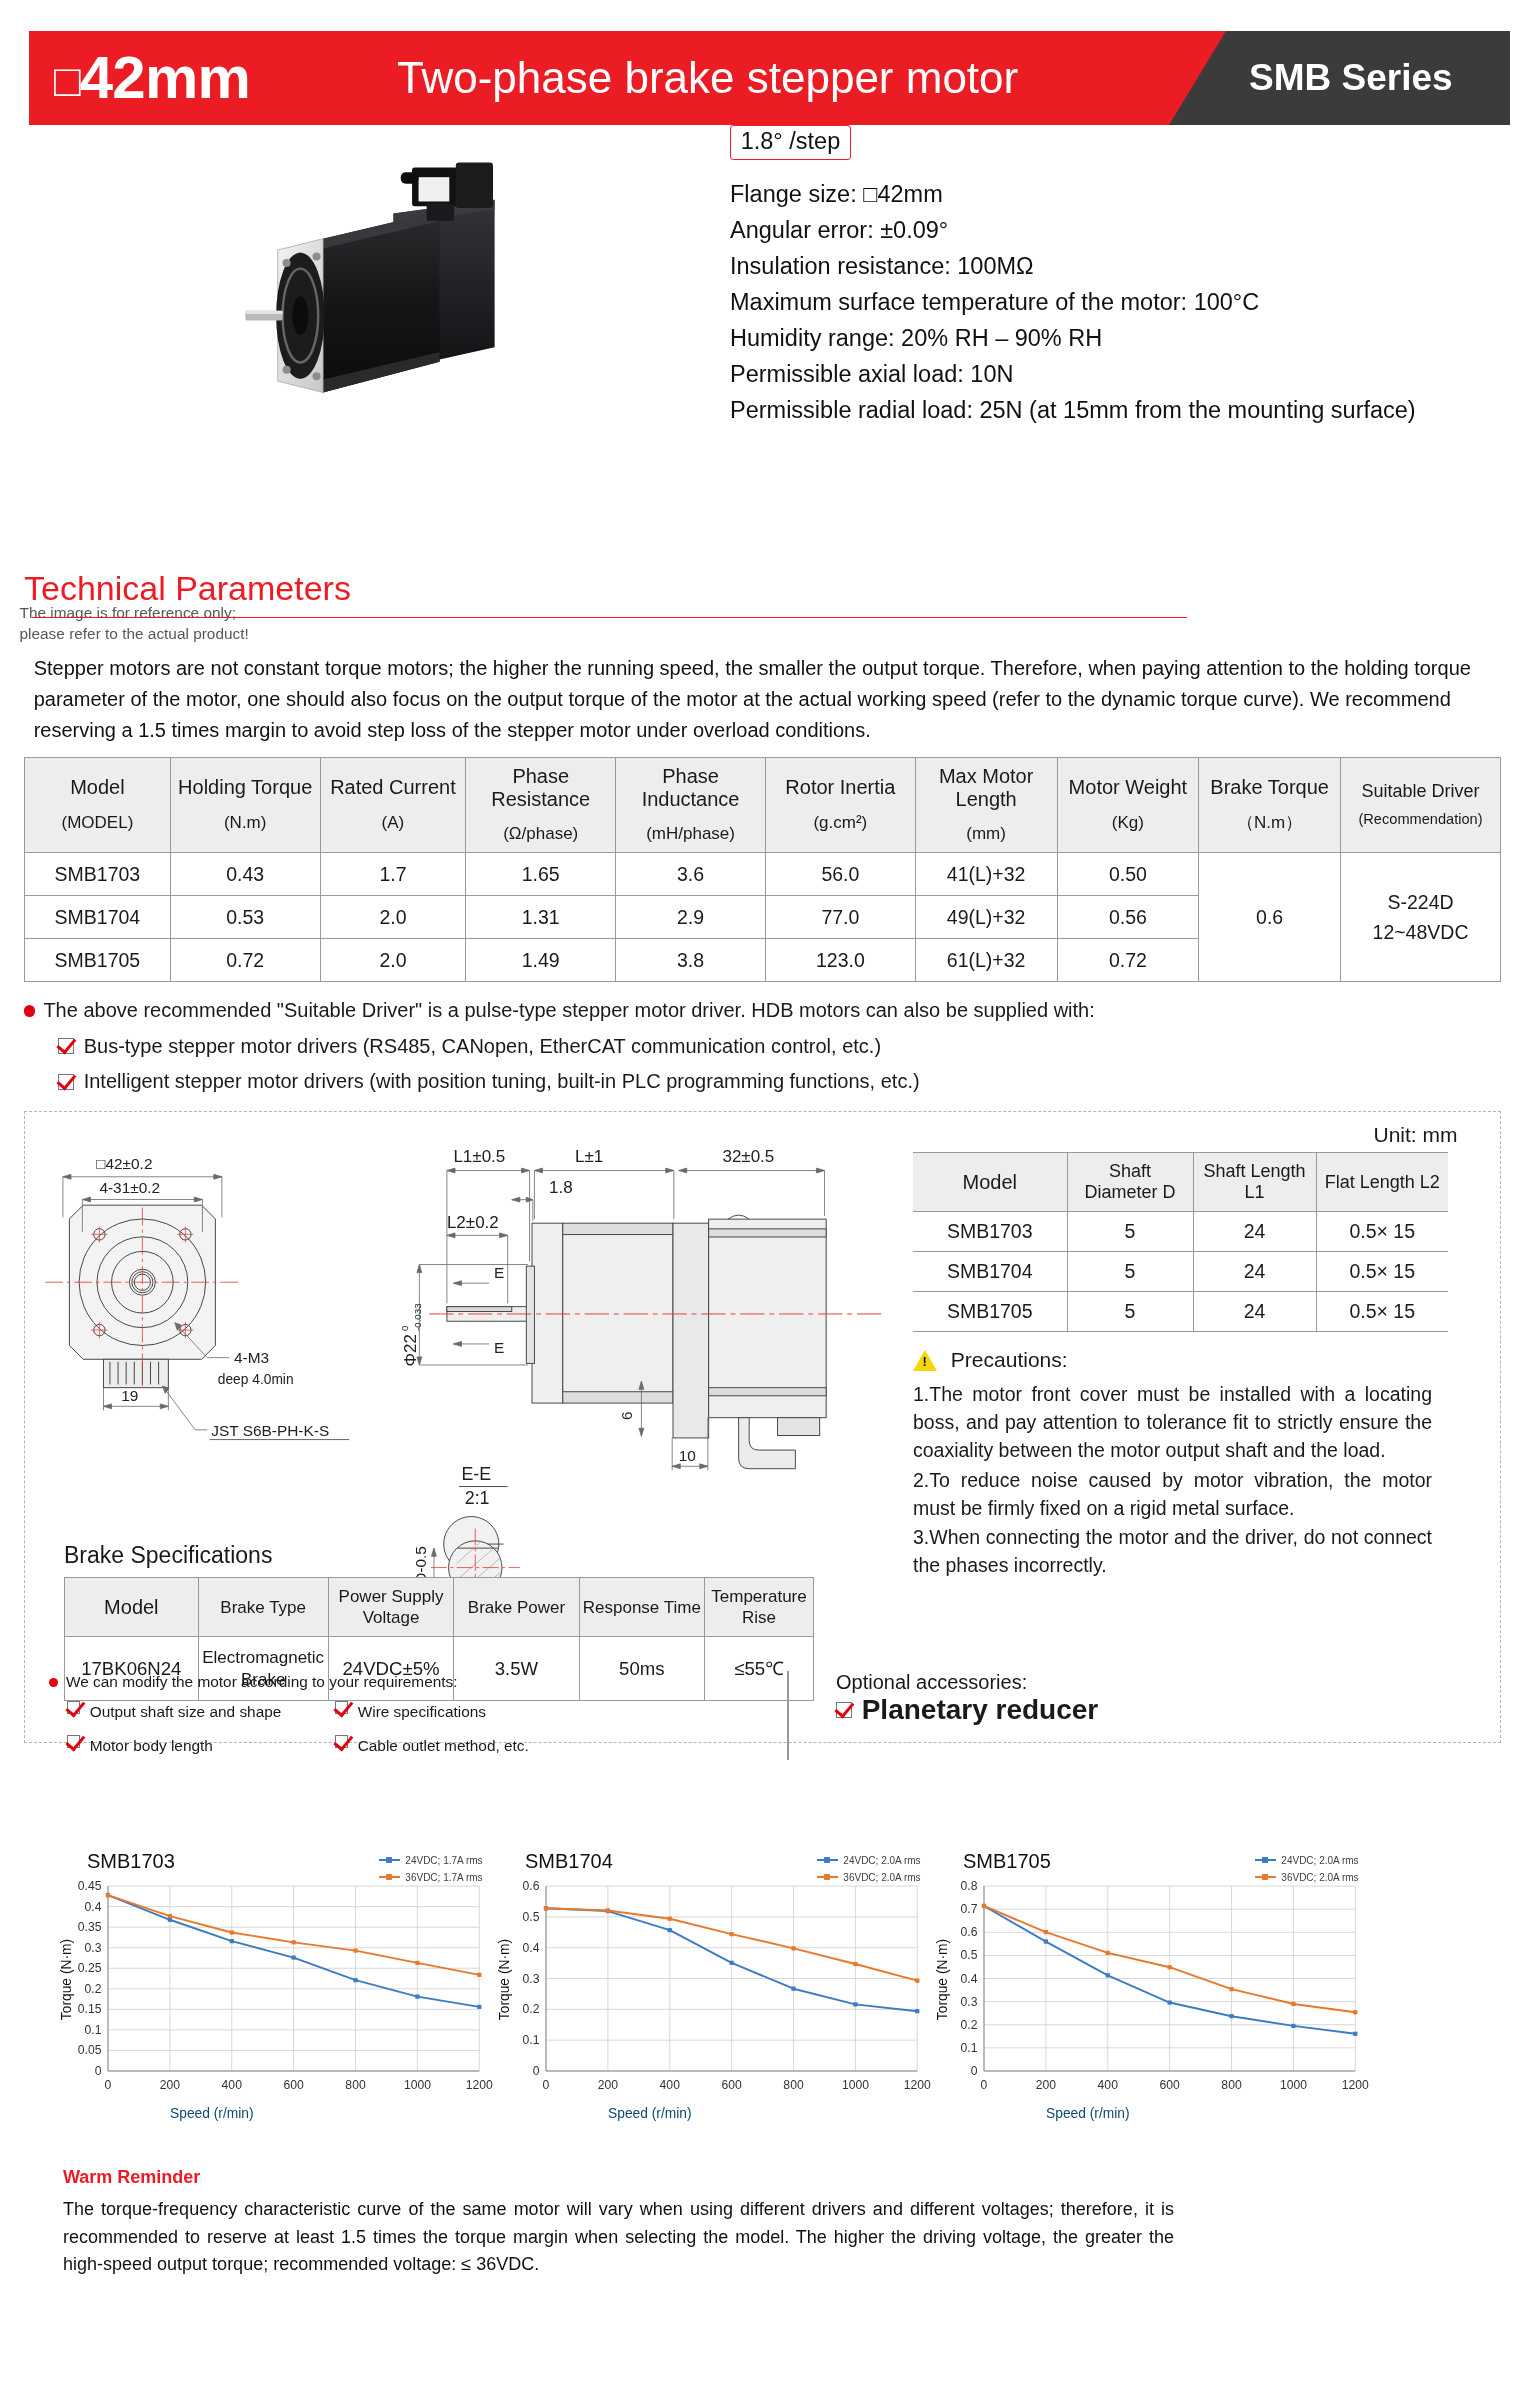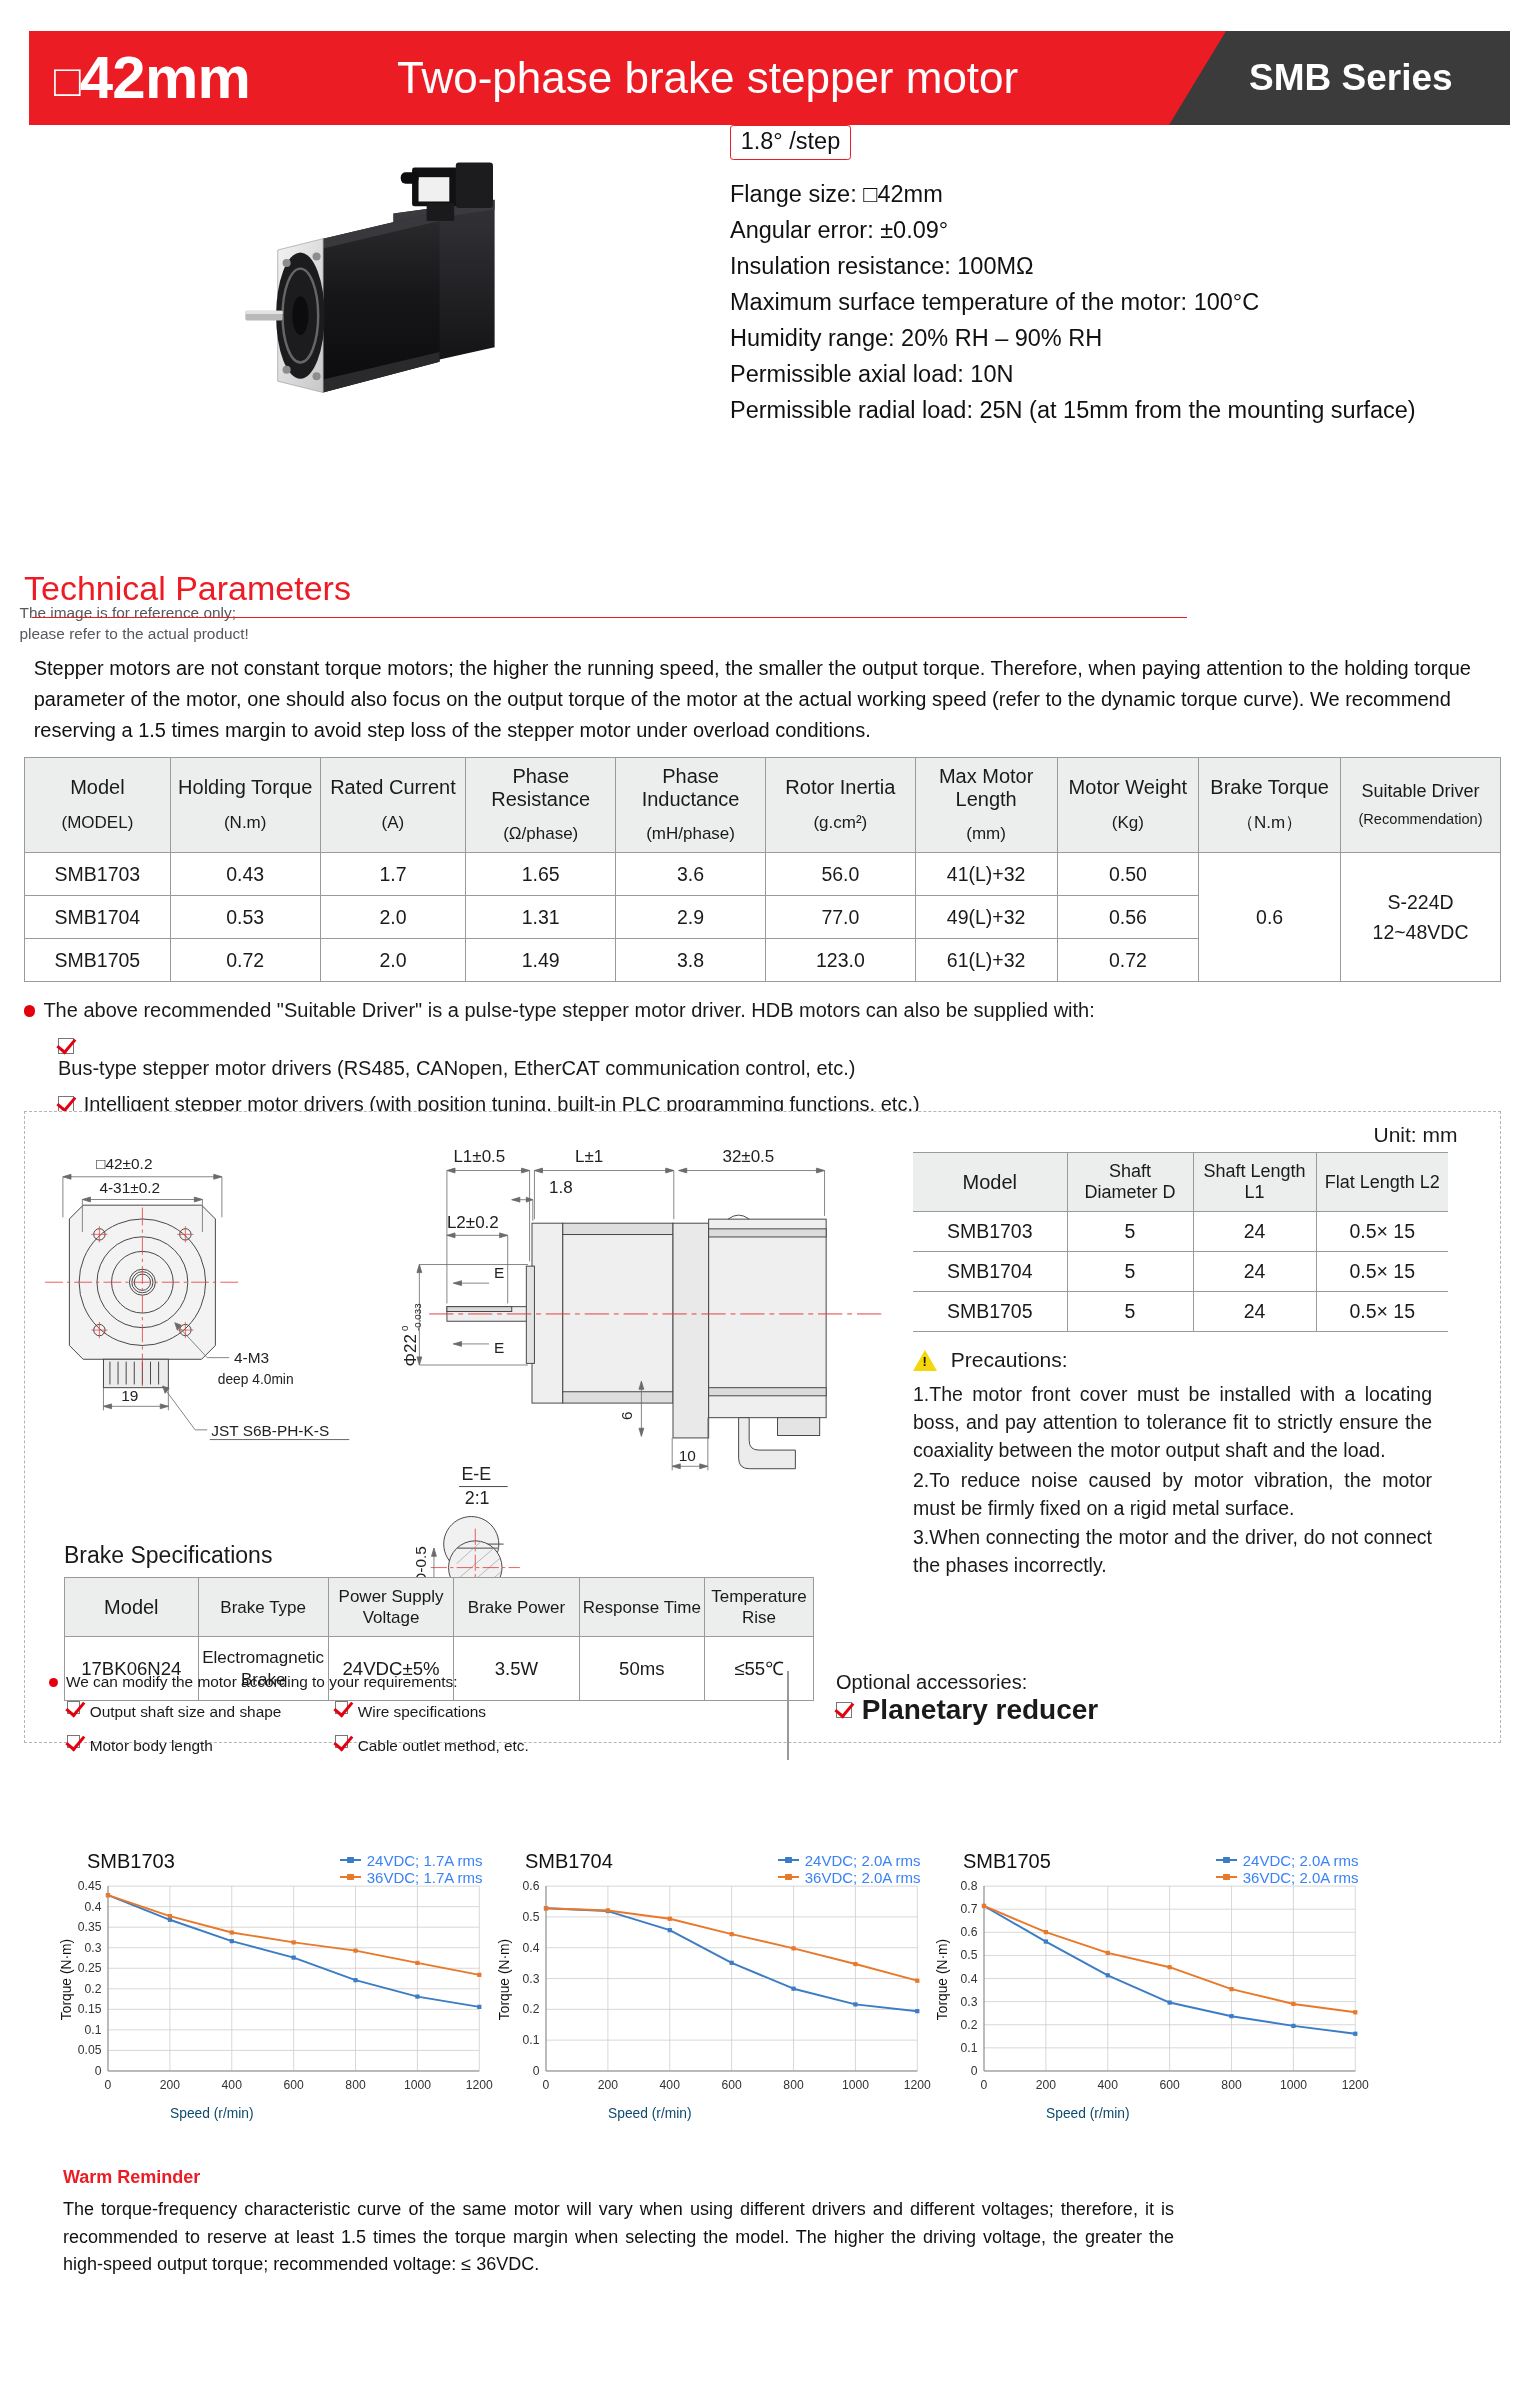--- a/index.html
+++ b/index.html
@@ -115,21 +115,21 @@
 
   .warn-tri { display:inline-block; width:0; height:0; position:relative;
     border-left:12px solid transparent; border-right:12px solid transparent;
     border-bottom:21px solid #f5d60a; vertical-align:-4px; }
   .warn-tri::after { content:"!"; position:absolute; left:-2.4px; top:4.9px;
     font-size:13px; font-weight:bold; color:#111; line-height:14.6px; }
 
   
   .chart-block { position:relative; width:438px; height:268px; }
   .chart-title { position:absolute; left:31px; top:0; font-size:20px; color:#111; }
-  .legend { position:absolute; right:11.4px; top:1.6px; font-size:15px; line-height:17px; color:#3b82f6; }
+  .legend { position:absolute; right:11.4px; top:1.6px; font-size:10px; line-height:17px; color:#404040; }
   .legend .row { display:flex; align-items:center; white-space:nowrap; }
   .legend .swatch { width:21px; height:2.4px; margin-right:5.7px; position:relative; }
   .legend .swatch::after {
     content:""; position:absolute; left:7.3px; top:-2.4px; width:6.5px; height:6.5px;
     background:inherit; border-radius:0.8px;
   }
   .chart-svg { position:absolute; left:0; top:27.6px; }
   .axis-ylab {
     position:absolute; left:-75px; top:122px; width:170px; text-align:center;
     transform:rotate(-90deg); font-size:13.8px; color:#111;
@@ -302,21 +302,21 @@
         <td>61(L)+32</td>
         <td>0.72</td>
       </tr>
     </tbody>
   </table>
 
   <div class="bullet-row" style="margin-top:14.6px;">
     <span class="dot"></span>
     <span>The above recommended "Suitable Driver" is a pulse-type stepper motor driver. HDB motors can also be supplied with:</span>
   </div>
-  <div class="bullet-row" style="margin-top:6.5px; margin-left:34px;flex-direction:column;">
+  <div class="bullet-row" style="margin-top:6.5px; margin-left:34px;">
     <span class="chk"></span>
     <span>Bus-type stepper motor drivers (RS485, CANopen, EtherCAT communication control, etc.)</span>
   </div>
   <div class="bullet-row" style="margin-top:6.5px; margin-left:34px;">
     <span class="chk"></span>
     <span>Intelligent stepper motor drivers (with position tuning, built-in PLC programming functions, etc.)</span>
   </div>
 </div>
 
 <div class="draw-panel" style="position:absolute; left:24px; top:1111px;">

